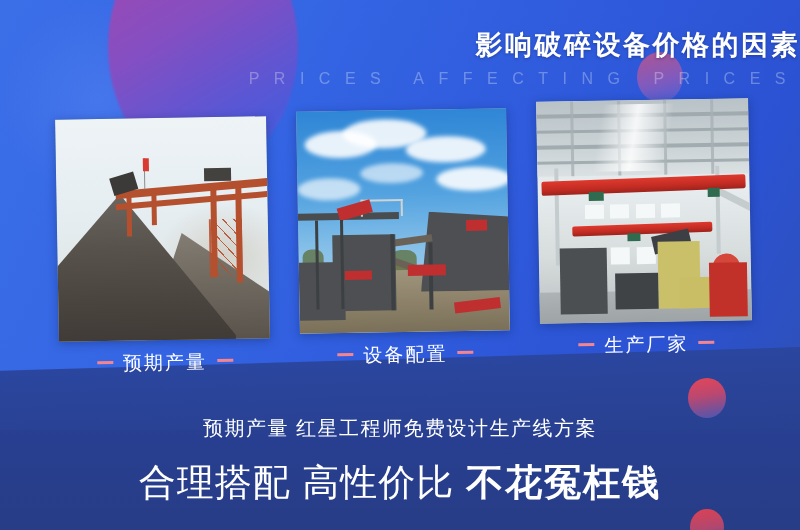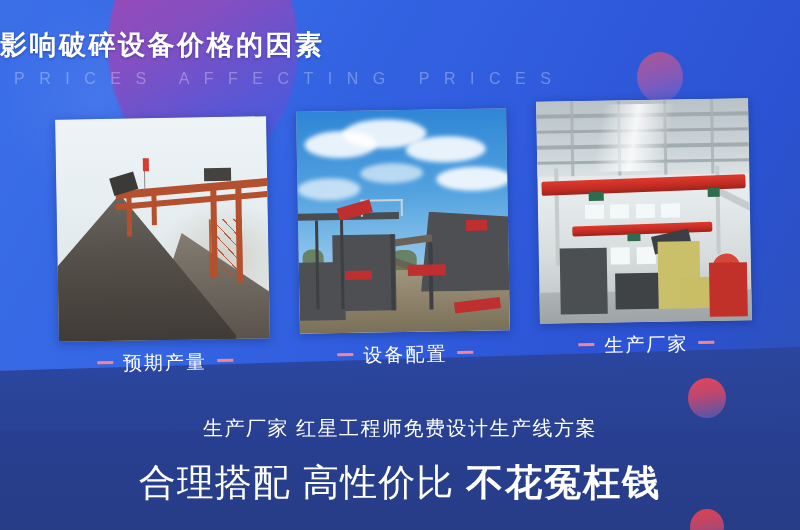--- a/index.html
+++ b/index.html
@@ -67,21 +67,21 @@
     left: 0; top: 430px;
     width: 800px; height: 100px;
     background: linear-gradient(180deg, #283f92 0%, #273d86 100%);
   }
 
   
   #header {
     position: absolute;
     left: 0; top: 0;
     width: 800px;
-    text-align: left;
+    text-align: right;
   }
   #page-title {
     margin: 0;
     padding-top: 27px;
     font-size: 27px;
     font-weight: bold;
     color: #ffffff;
     letter-spacing: 2.5px;
     text-shadow: 0 1px 3px rgba(20,30,90,.45);
   }
@@ -382,19 +382,19 @@
       <div class="p3-mach dark2"></div>
       <div class="p3-mach reddrum"></div>
       <div class="p3-mach redbox"></div>
     </div>
     <div class="caption">
       <span class="dash"></span><span>生产厂家</span><span class="dash"></span>
     </div>
   </div>
 
   <div id="cta">
-    <div id="cta-line-1">生产厂家 红星工程师免费设计生产线方案</div>
+    <div id="cta-line-1">预期产量 红星工程师免费设计生产线方案</div>
     <div id="cta-line-2">
       <span class="light">合理搭配 高性价比</span><span class="strong">不花冤枉钱</span>
     </div>
   </div>
 
 </div>
 
 </body></html>

